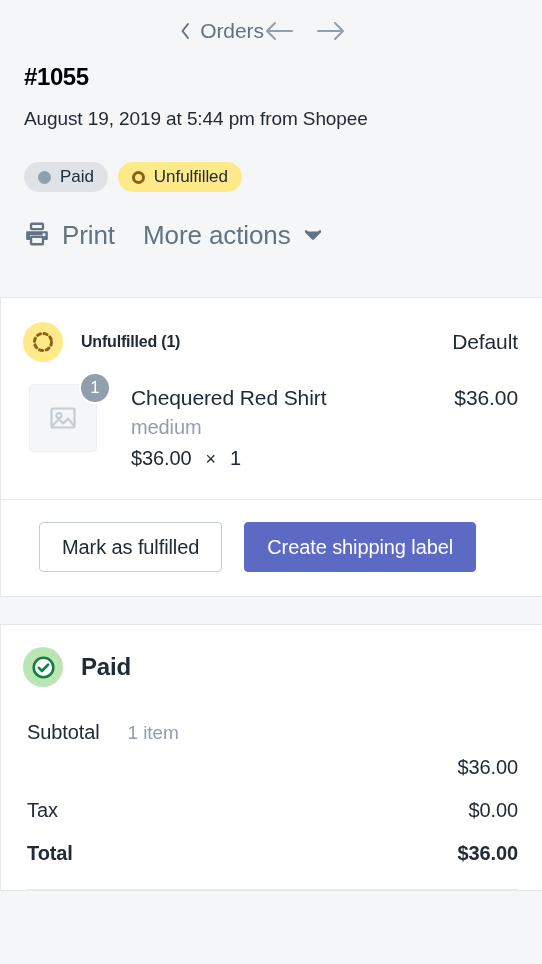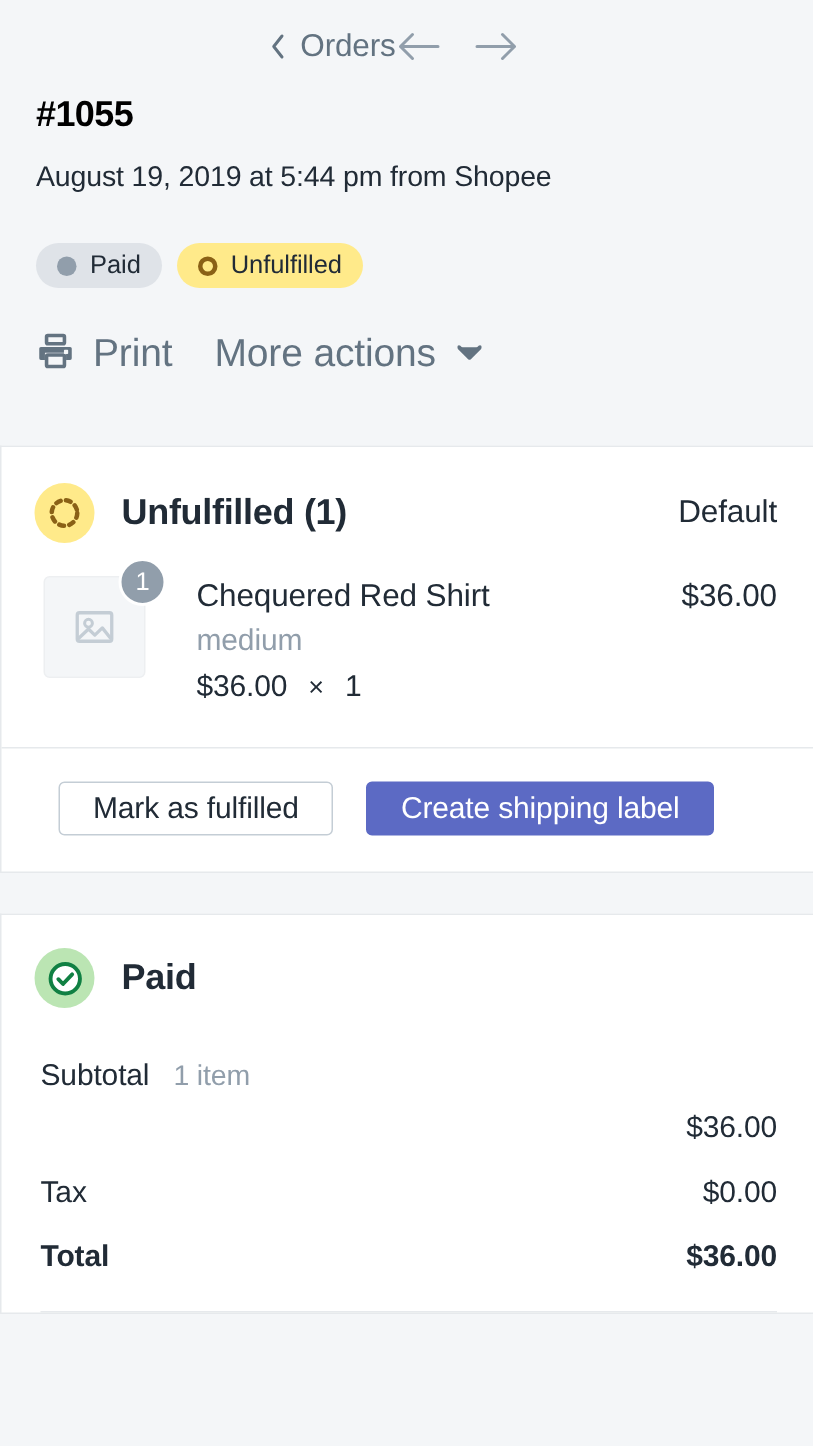--- a/index.html
+++ b/index.html
@@ -178,21 +178,21 @@
     height: 40px;
     border-radius: 50%;
     background: #FFEA8A;
     display: flex;
     align-items: center;
     justify-content: center;
     flex: none;
   }
 
   .fulfill-title {
-    font-size: 24px;
+    font-size: 16px;
     font-weight: bold;
     color: #212B36;
     margin-left: 18px;
     letter-spacing: -0.2px;
   }
 
   .fulfill-right {
     margin-left: auto;
     font-size: 21px;
     color: #212B36;
@@ -278,21 +278,21 @@
   .card-divider { height: 1px; background: #E6E9EC; }
 
   
   .btn-row {
     display: flex;
     gap: 22px;
     padding: 22px 22px 24px 38px;
   }
 
   .btn {
-    height: 36px;
+    height: 50px;
     border-radius: 4px;
     font-size: 20px;
     font-family: inherit;
     letter-spacing: -0.1px;
     cursor: pointer;
     display: inline-flex;
     align-items: center;
     justify-content: center;
     padding: 0 22px;
   }
@@ -345,21 +345,21 @@
     justify-content: space-between;
     font-size: 20px;
     color: #212B36;
     letter-spacing: -0.1px;
     margin-bottom: 20px;
   }
 
   .total-row .label-group {
     display: flex;
     align-items: baseline;
-    gap: 16px;
+    gap: 28px;
   }
 
   .total-row .sub-note { color: #919EAB; font-size: 19px; }
 
   .total-row .value { margin-left: auto; }
 
   .total-row.wrapped .value {
     width: 100%;
     text-align: right;
     margin-top: 12px;

